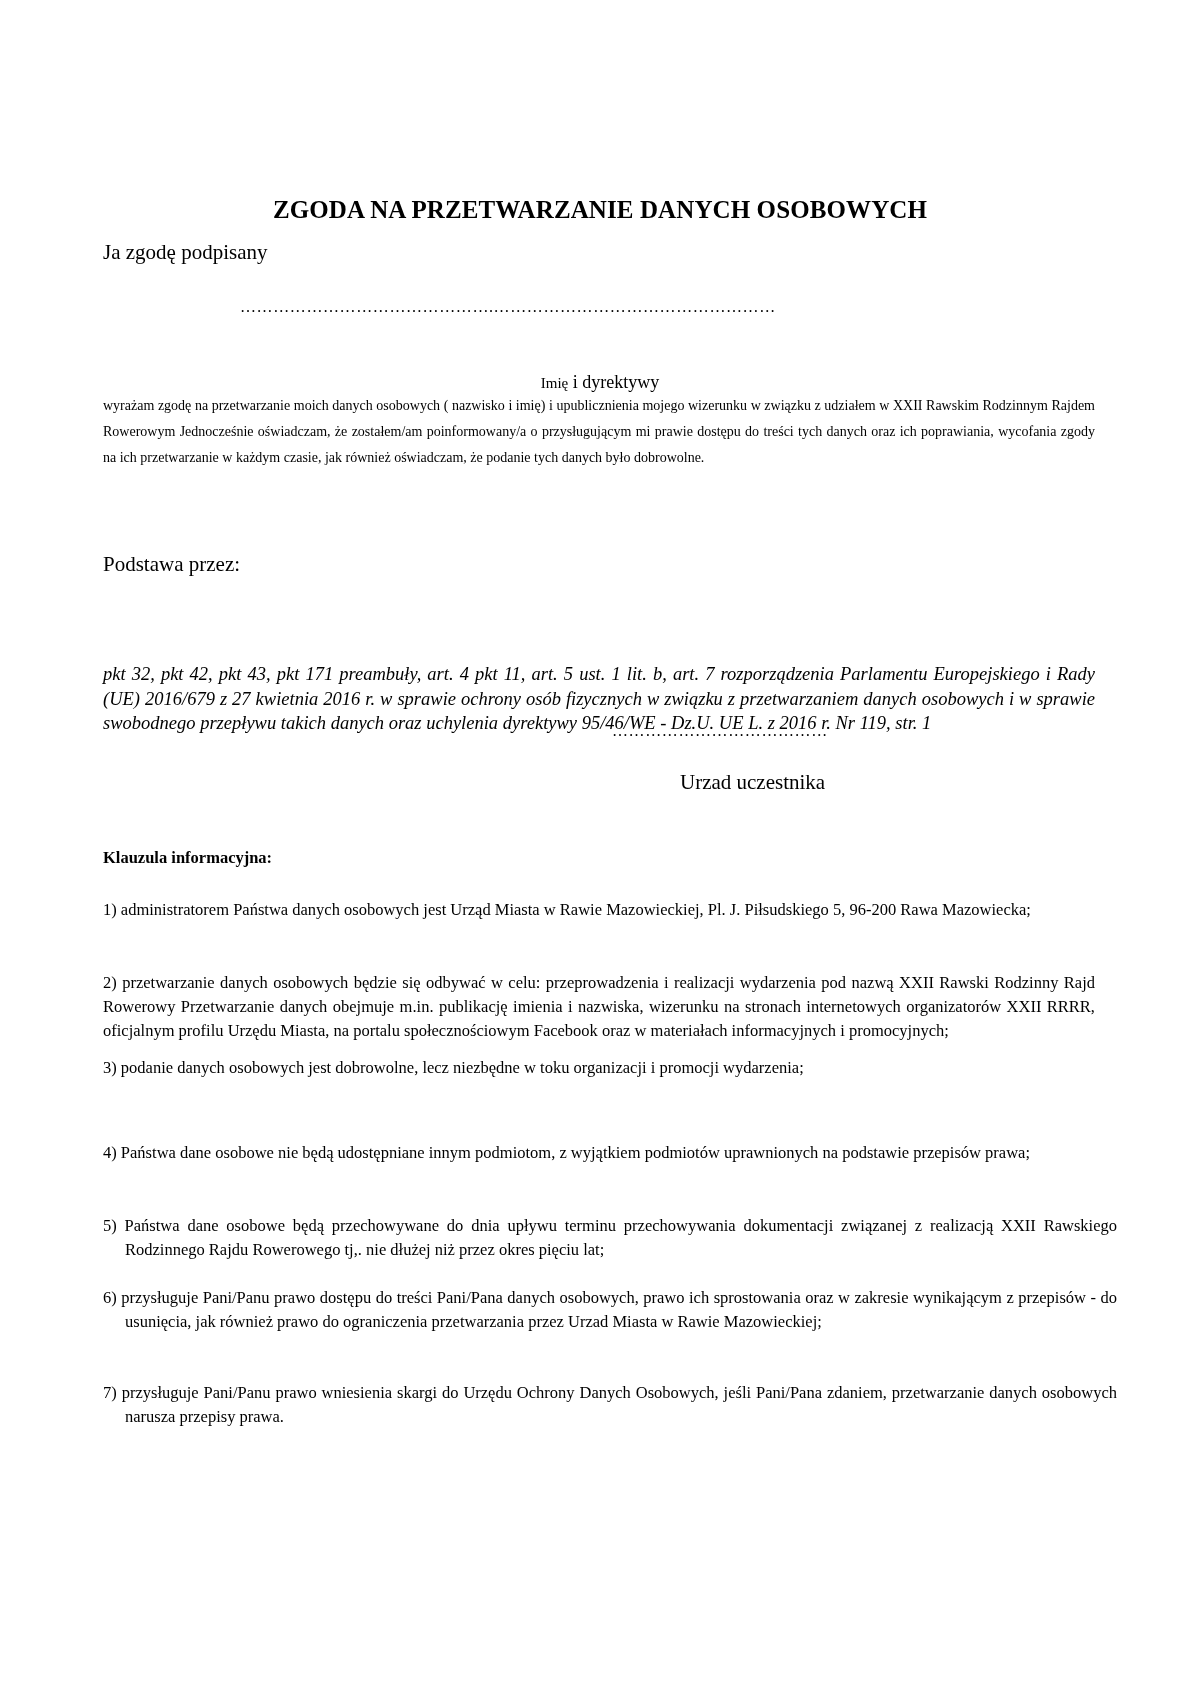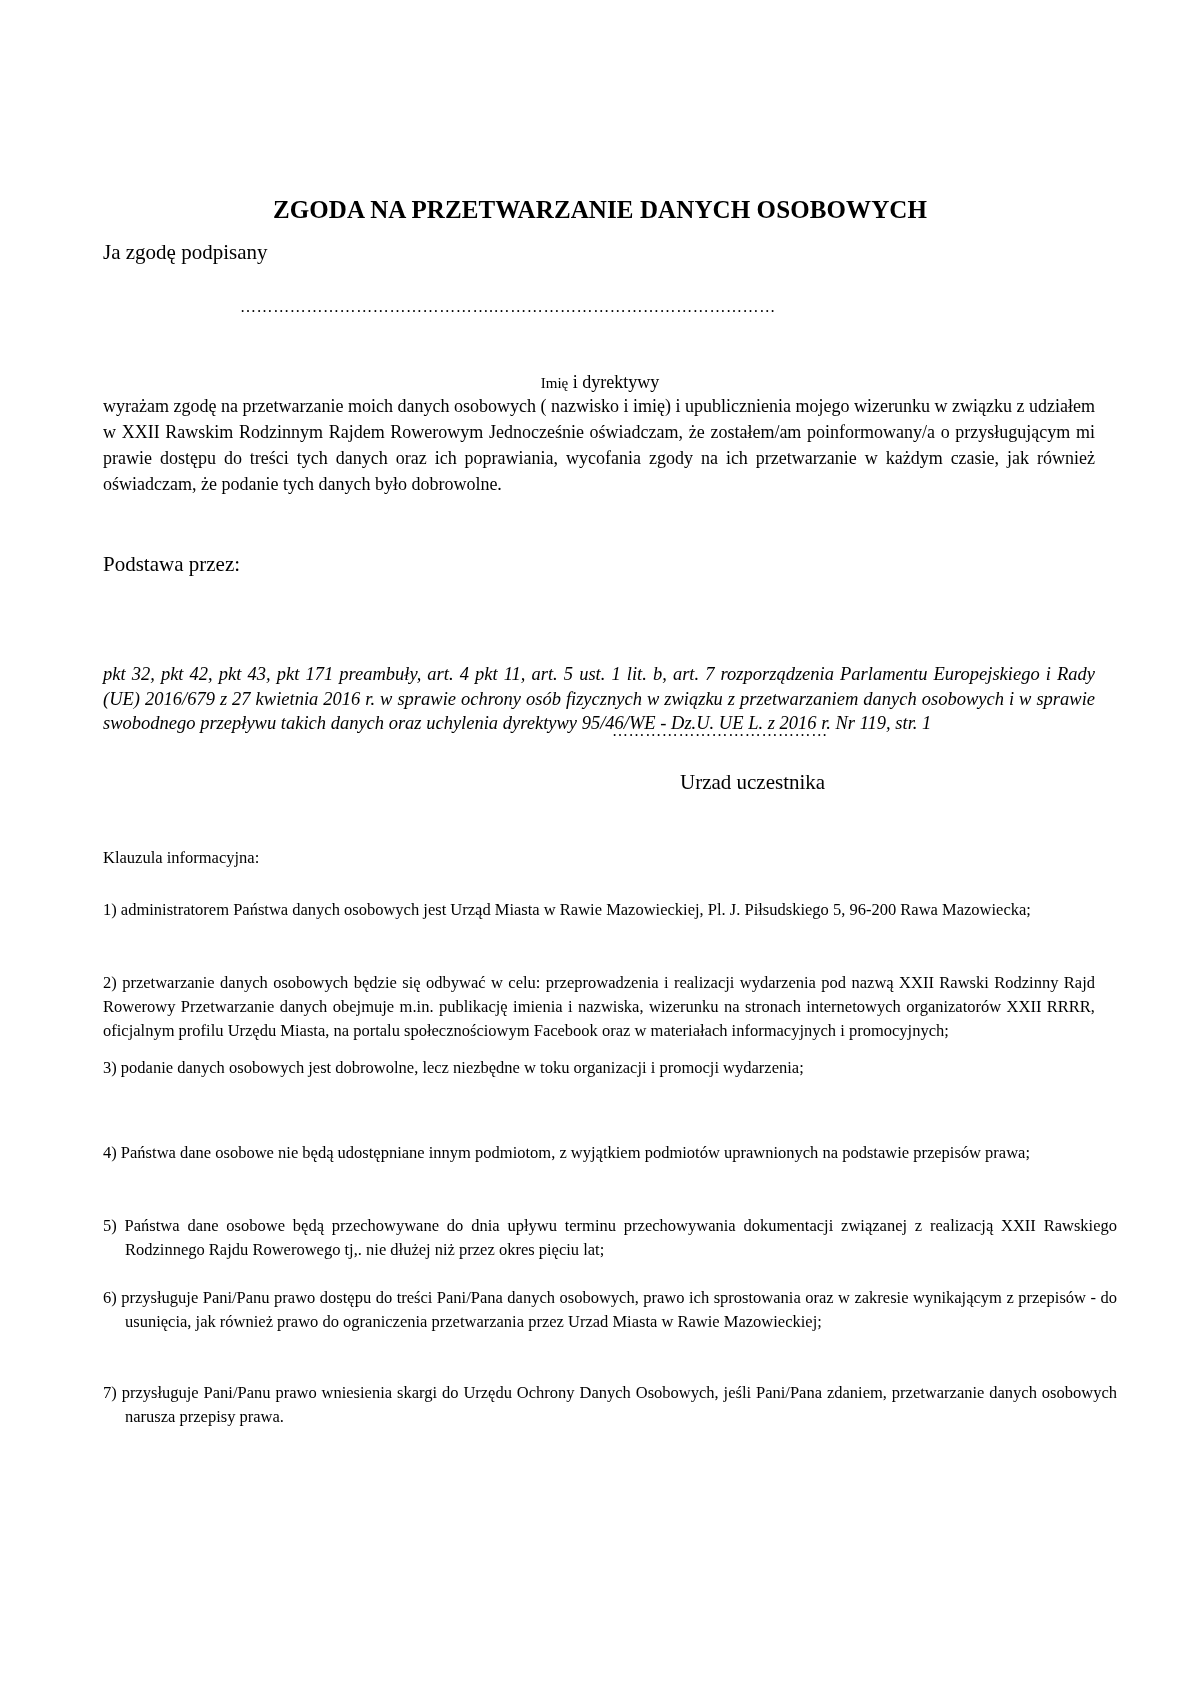--- a/index.html
+++ b/index.html
@@ -3,26 +3,26 @@
 <meta charset="utf-8">
 <style>
   html, body { margin: 0; padding: 0; background: #ffffff; }
   body { width: 1200px; height: 1698px; position: relative; overflow: hidden; color: #000; font-family: "Liberation Serif", "DejaVu Serif", serif; }
   .abs { position: absolute; }
   .title { left: 0; width: 1200px; top: 184px; text-align: center; font-weight: bold; font-size: 25px; letter-spacing: 0.1px; margin-top: 12px; }
   .intro { left: 103px; top: 240px; font-size: 21px; }
   .dots1 { left: 240px; top: 298px; font-size: 16px; letter-spacing: 0.6px; }
   .namelbl { left: 0; width: 1200px; top: 372px; text-align: center; font-size: 18px; }
   .namelbl .small { font-size: 15px; }
-  .consent { left: 103px; top: 393px; width: 992px; font-size: 18px; line-height: 26px; text-align: justify; }
+  .consent { left: 103px; top: 393px; width: 992px; font-size: 14px; line-height: 26px; text-align: justify; }
   .basis-h { left: 103px; top: 552px; font-size: 21px; }
   .basis { left: 103px; top: 620px; width: 992px; font-size: 18.5px; line-height: 24.5px; font-style: italic; text-align: justify; margin-top: 42px; }
   .dots2 { left: 612px; top: 722px; font-size: 16px; letter-spacing: 0.6px; }
   .signlbl { left: 680px; top: 770px; font-size: 21px; }
-  .klauz { left: 103px; top: 848px; font-size: 16.5px; font-weight: normal; }
+  .klauz { left: 103px; top: 848px; font-size: 16.5px; font-weight: bold; }
   .clause { left: 103px; width: 992px; font-size: 16.5px; line-height: 24px; text-align: justify; }
   .hang { padding-left: 22px; text-indent: -22px; }
 </style>
 </head>
 <body>
 
 <div>
   <div class="abs title">ZGODA NA PRZETWARZANIE DANYCH OSOBOWYCH</div>
   <div class="abs intro">Ja zgodę podpisany</div>
   <div class="abs dots1">……………………………………….……………………………………………</div>

